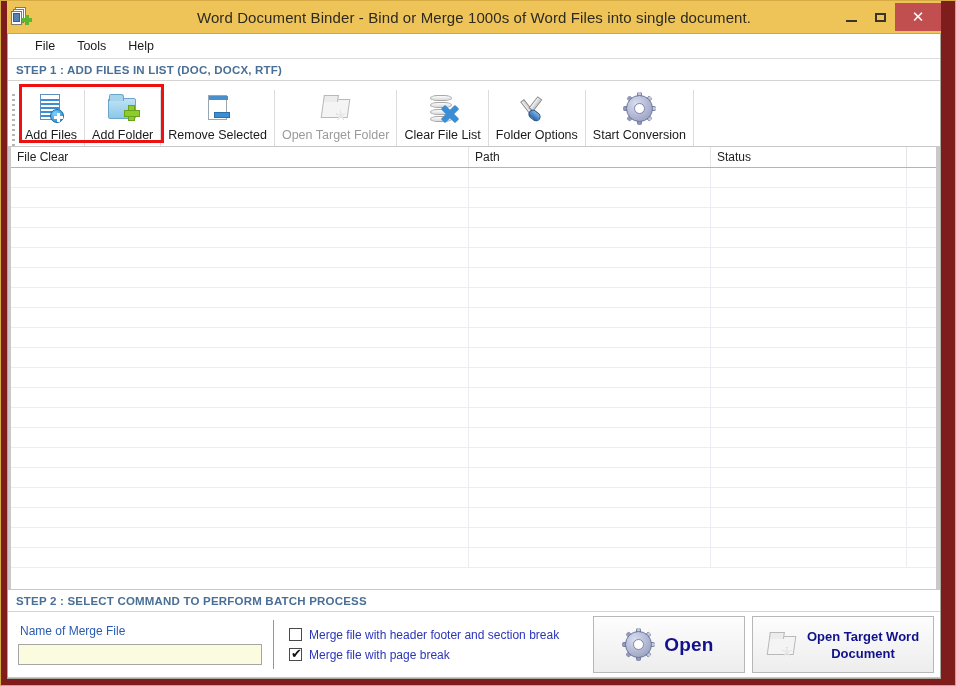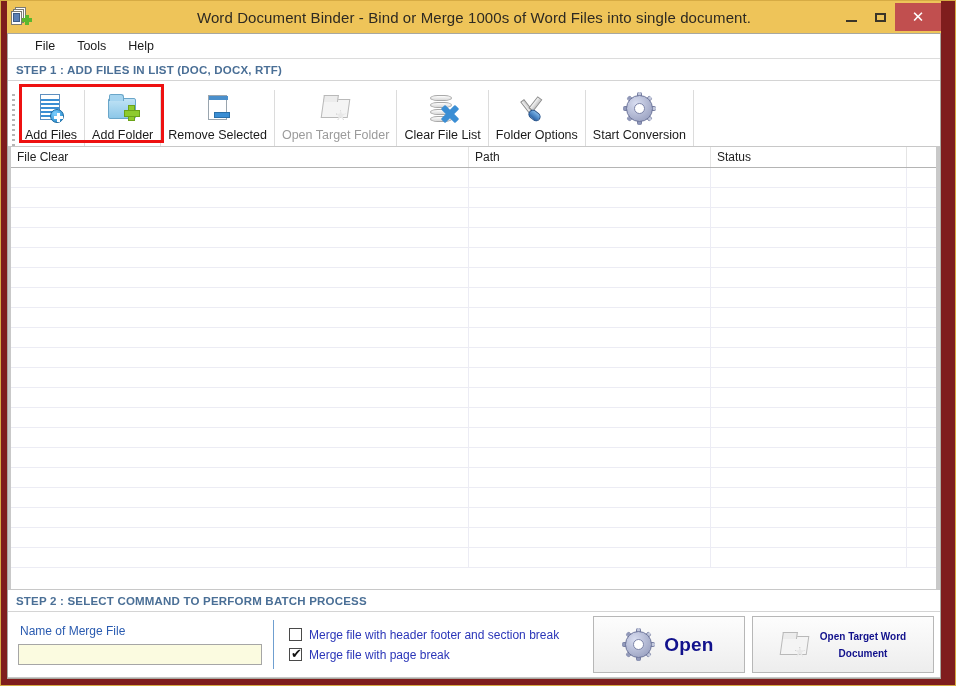--- a/index.html
+++ b/index.html
@@ -393,21 +393,21 @@
     display:flex; align-items:center; justify-content:center;
     gap:10px;
     flex:none;
   }
   #start-btn { width:152px; margin-right:6px; }
   #start-btn .cap {
     font-size:19px; font-weight:bold; color:#11118c; letter-spacing:0.2px;
   }
   #open-target-btn { width:182px; }
   #open-target-btn .cap {
-    font-size:10px; font-weight:bold; color:#11118c; text-align:center; line-height:17px;
+    font-size:13px; font-weight:bold; color:#11118c; text-align:center; line-height:17px;
   }
   .btn-ico { width:30px; height:30px; position:relative; flex:none; }
 
   
   #statusbar {
     height: 22px;
     background:#ffffff;
     display:flex;
     align-items:center;
     padding-left:8px;

